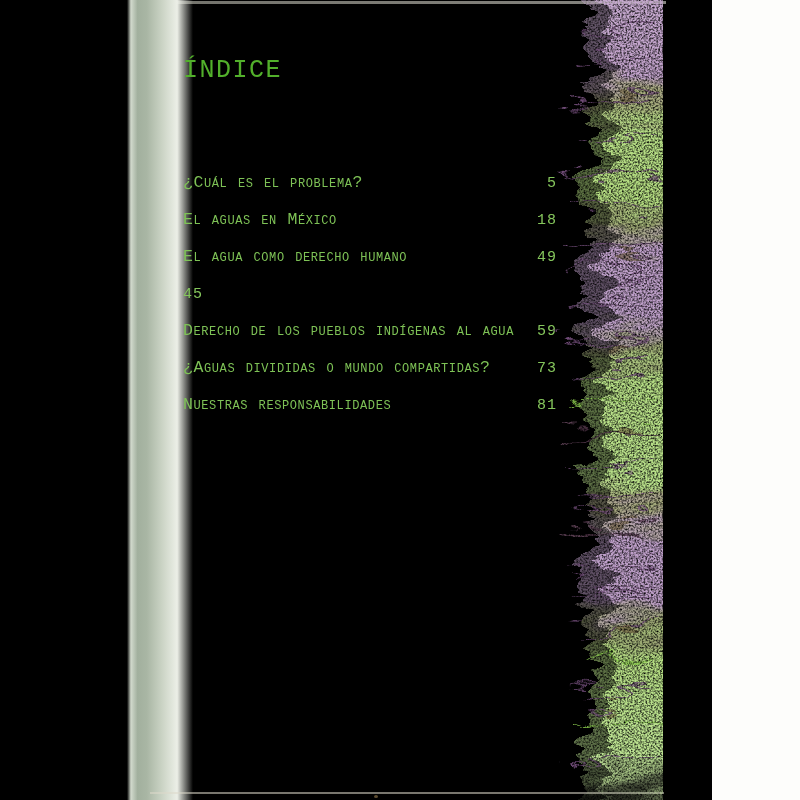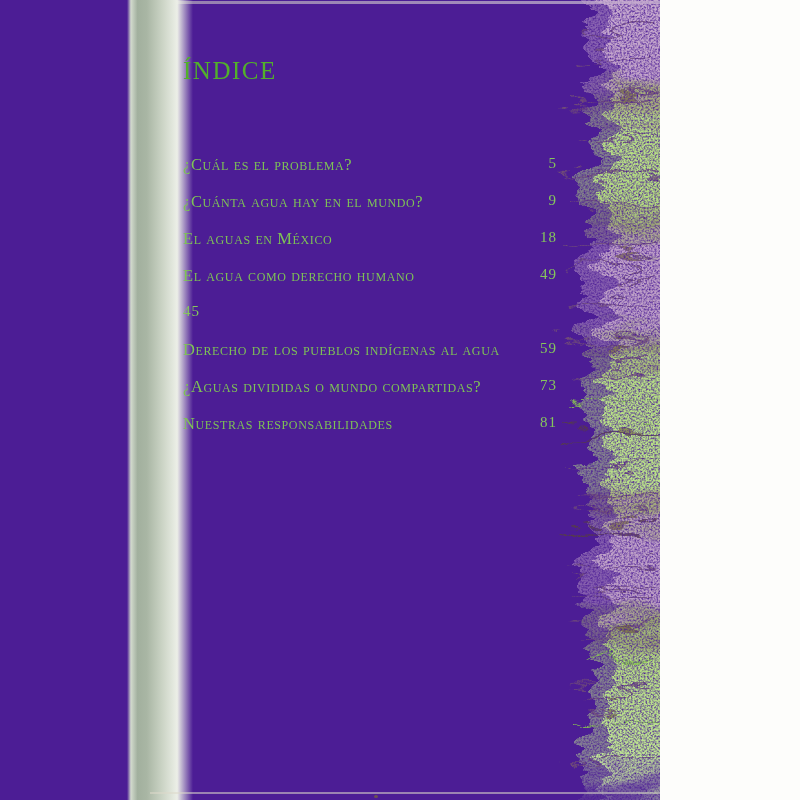--- a/index.html
+++ b/index.html
@@ -2,25 +2,25 @@
 <html><head>
 <meta charset="utf-8">
 <style>
   html, body {
     margin: 0;
     padding: 0;
     background: #fdfdfb;
   }
   .stage {
     position: relative;
-    width: 660px;
+    width: 712px;
     height: 800px;
-    background: #4c1d95;
+    background: #000000;
     overflow: hidden;
-    font-family: Liberation Serif, serif;
+    font-family: Liberation Mono, monospace;
   }
   
   .page-top-edge {
     position: absolute;
     left: 132px; top: 1px;
     width: 534px; height: 3px;
     background: linear-gradient(to right, #cfcfc2, #e6e4d8 60%, #efeee6);
     opacity: 0.55;
   }
   
@@ -57,21 +57,21 @@
   }
   .toc {
     position: absolute;
     left: 183px; top: 155px;
     width: 374px;
   }
   .toc-row {
     height: 37px;
     display: flex;
     justify-content: space-between;
-    align-items: flex-start;
+    align-items: flex-end;
   }
   .toc-label {
     font-variant: small-caps;
     font-size: 16.5px;
     letter-spacing: 0.6px;
     color: #7ec256;
     white-space: nowrap;
   }
   .toc-page {
     font-size: 15px;
@@ -99,24 +99,20 @@
   <div class="page-top-edge"></div>
   <div class="spine-shadow"></div>
   <div class="page-bottom-edge"></div>
 
   <h1 class="title">ÍNDICE</h1>
 
   <div class="toc">
     <div class="toc-row">
       <span class="toc-label">¿Cuál es el problema?</span>
       <span class="toc-page">5</span>
-    </div>
-    <div class="toc-row">
-      <span class="toc-label">¿Cuánta agua hay en el mundo?</span>
-      <span class="toc-page">9</span>
     </div>
     <div class="toc-row">
       <span class="toc-label">El aguas en México</span>
       <span class="toc-page">18</span>
     </div>
     <div class="toc-row">
       <span class="toc-label">El agua como derecho humano</span>
       <span class="toc-page">49</span>
     </div>
     <div class="toc-row">

